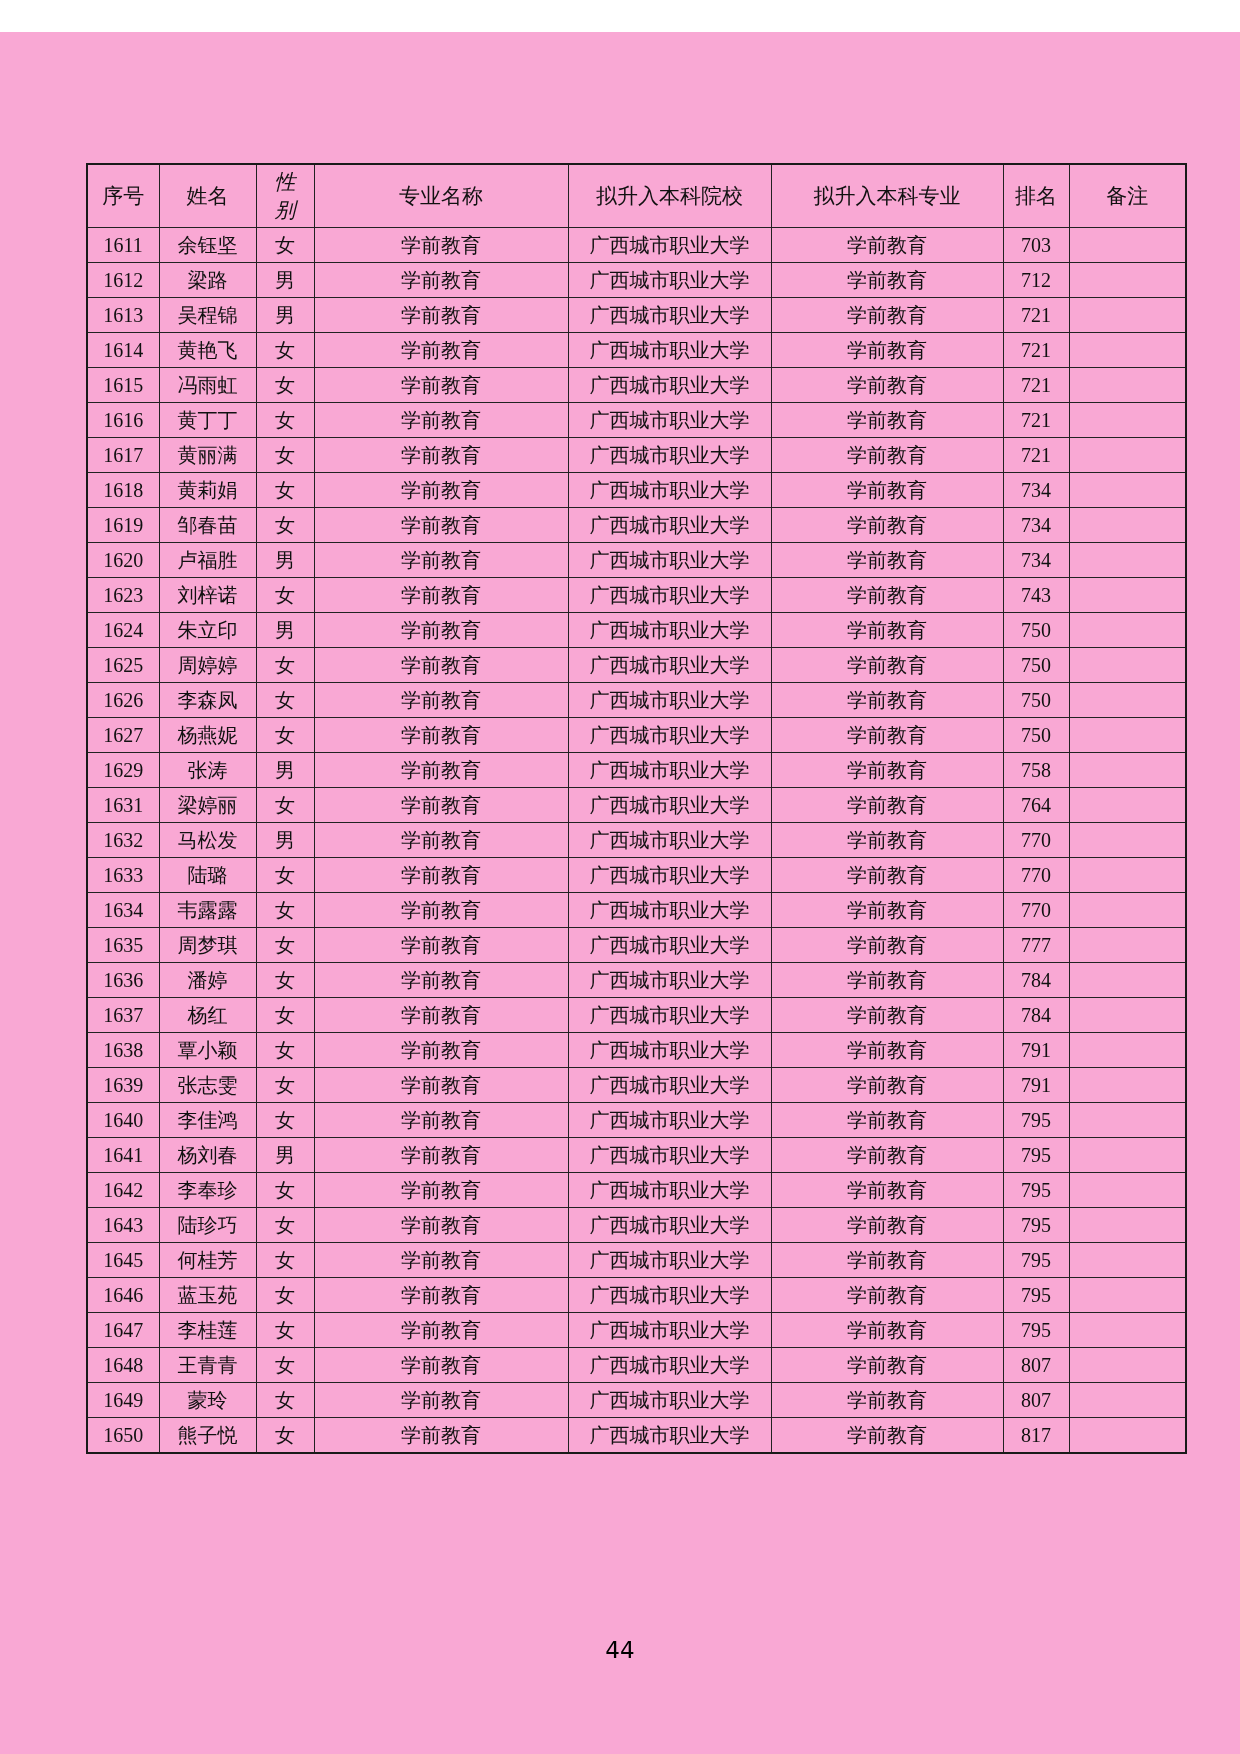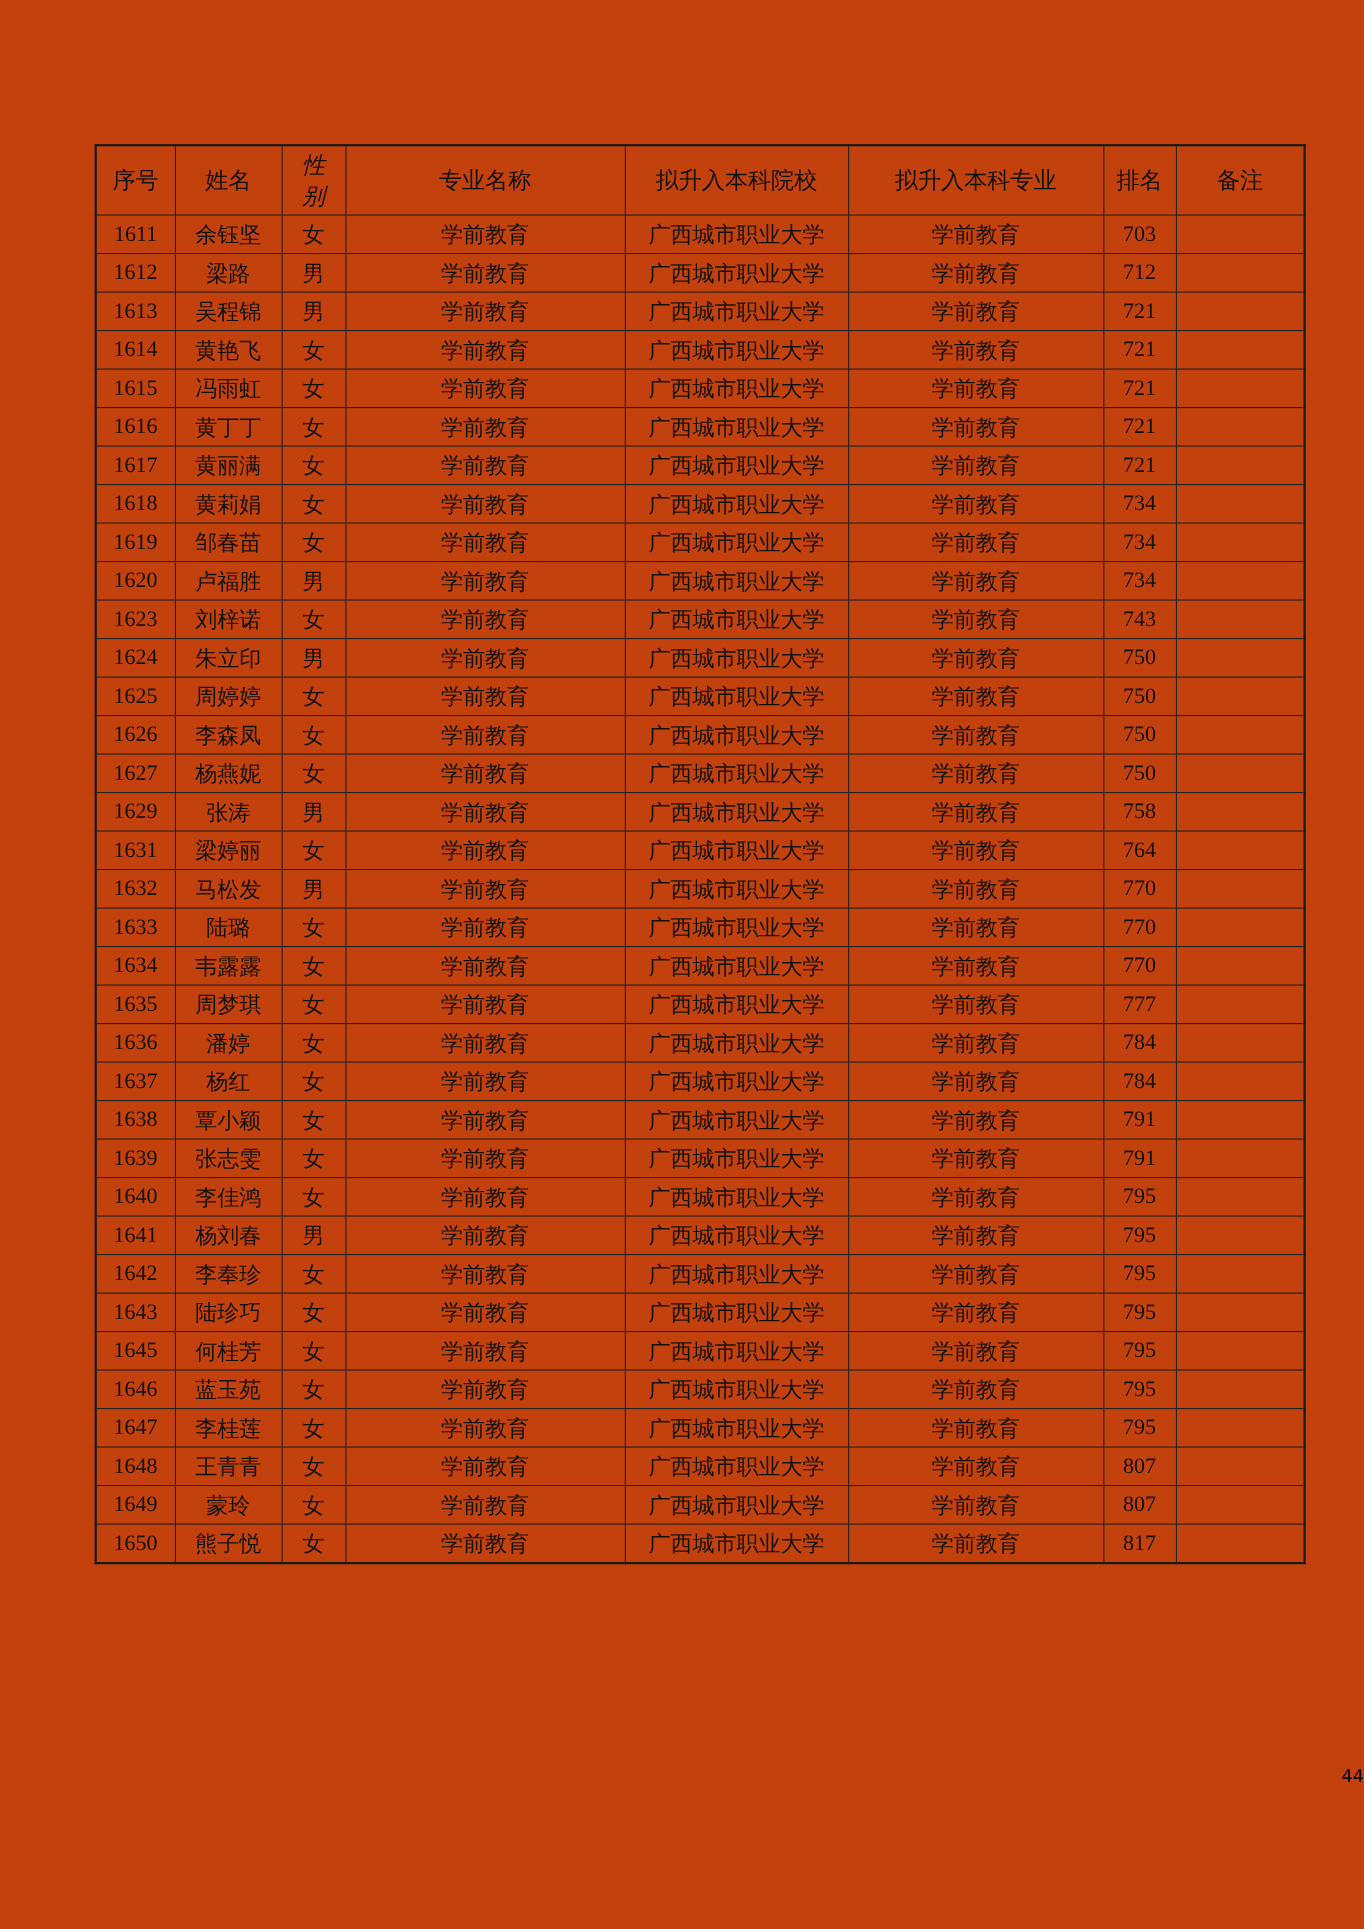--- a/index.html
+++ b/index.html
@@ -1,42 +1,42 @@
 <!DOCTYPE html>
 <html><head>
 <meta charset="utf-8">
 <style>
   html,body{margin:0;padding:0;}
   body{
     width:1240px;height:1754px;position:relative;background:#ffffff;
     font-family:"Liberation Serif","DejaVu Serif",serif;color:#111;
     -webkit-font-smoothing:antialiased;
   }
-  .sheet{position:absolute;inset:0;background:#c2410c;overflow:hidden;}
+  .sheet{position:absolute;inset:0;background:#f9a8d4;overflow:hidden;margin-top:32px;}
   table.roster{
     position:absolute;left:86px;top:131px;width:1099px;
     border-collapse:collapse;table-layout:fixed;
     border:2px solid #1a1a1a;
   }
   table.roster th,table.roster td{
     border:1px solid #222;
     text-align:center;vertical-align:middle;
     font-weight:normal;padding:0;overflow:hidden;
     white-space:nowrap;
   }
   table.roster thead th{height:62px;font-size:21px;}
   table.roster tbody td{height:34px;font-size:20px;}
   table.roster thead th .narrow{
     display:inline-block;width:22px;word-break:break-all;
     white-space:normal;line-height:1.35;font-style:italic;
   }
   .page-num{
-    position:absolute;top:1605px;left:0;width:100%;text-align:right;
+    position:absolute;top:1605px;left:0;width:100%;text-align:center;
     font-family:"DejaVu Sans","Liberation Sans",sans-serif;
-    font-size:16px;color:#000;
+    font-size:23px;color:#000;
   }
 </style>
 </head>
 <body>
 
 <div class="sheet">
 
   <table class="roster">
     <colgroup>
       <col style="width:72px">

